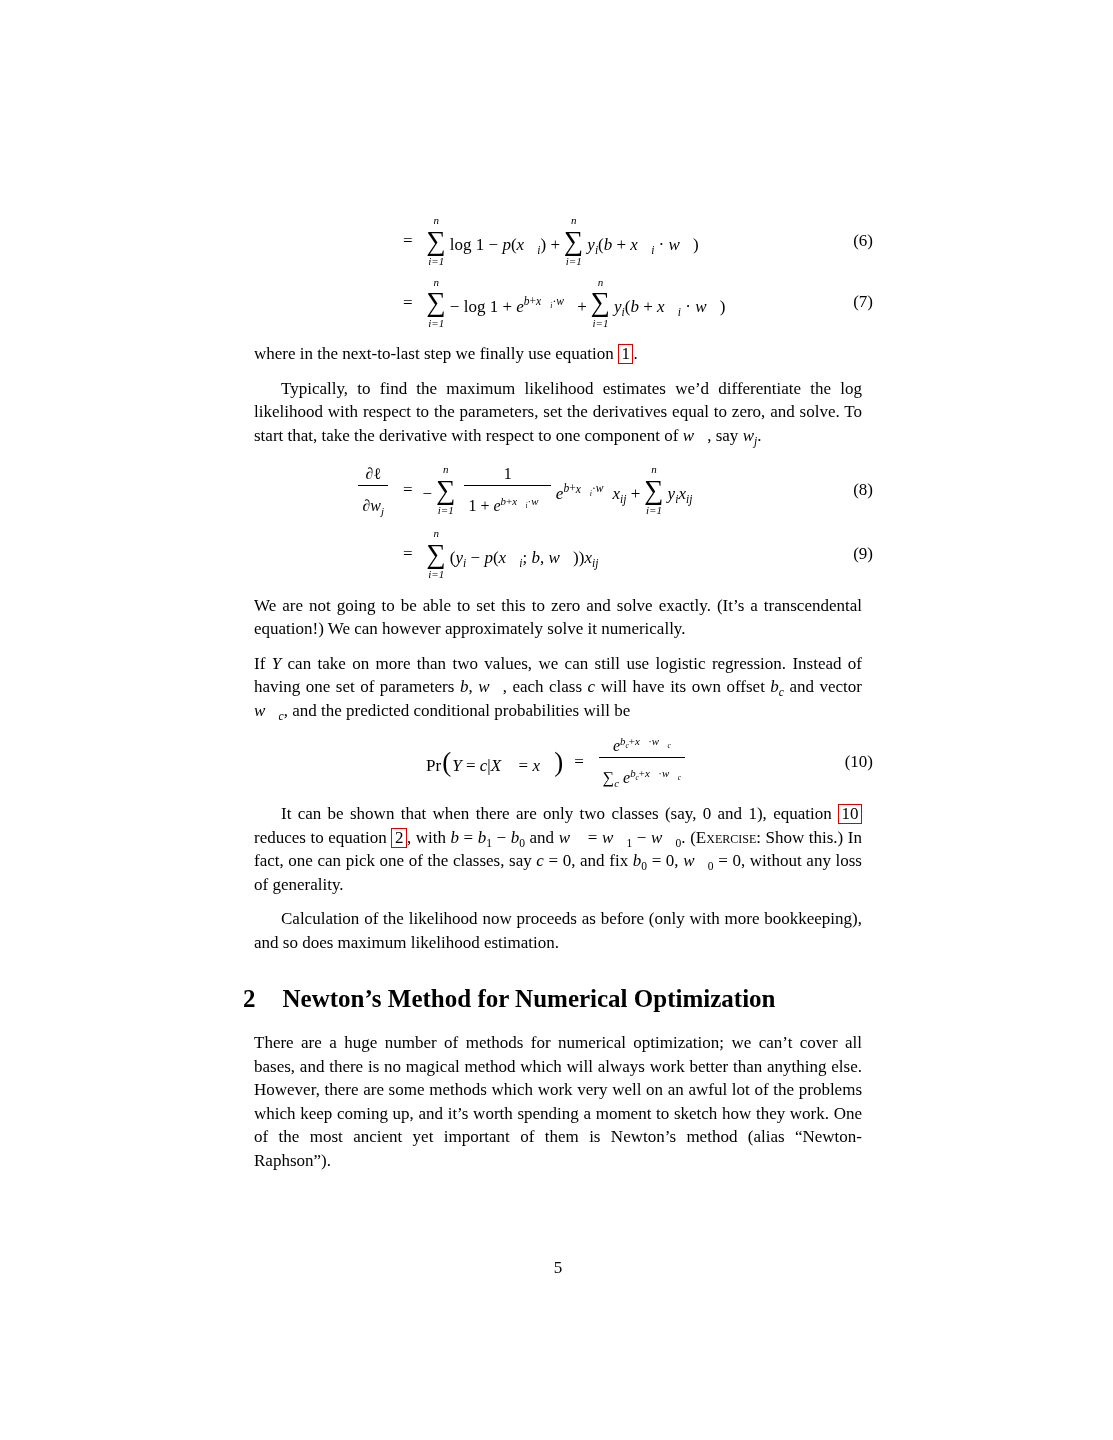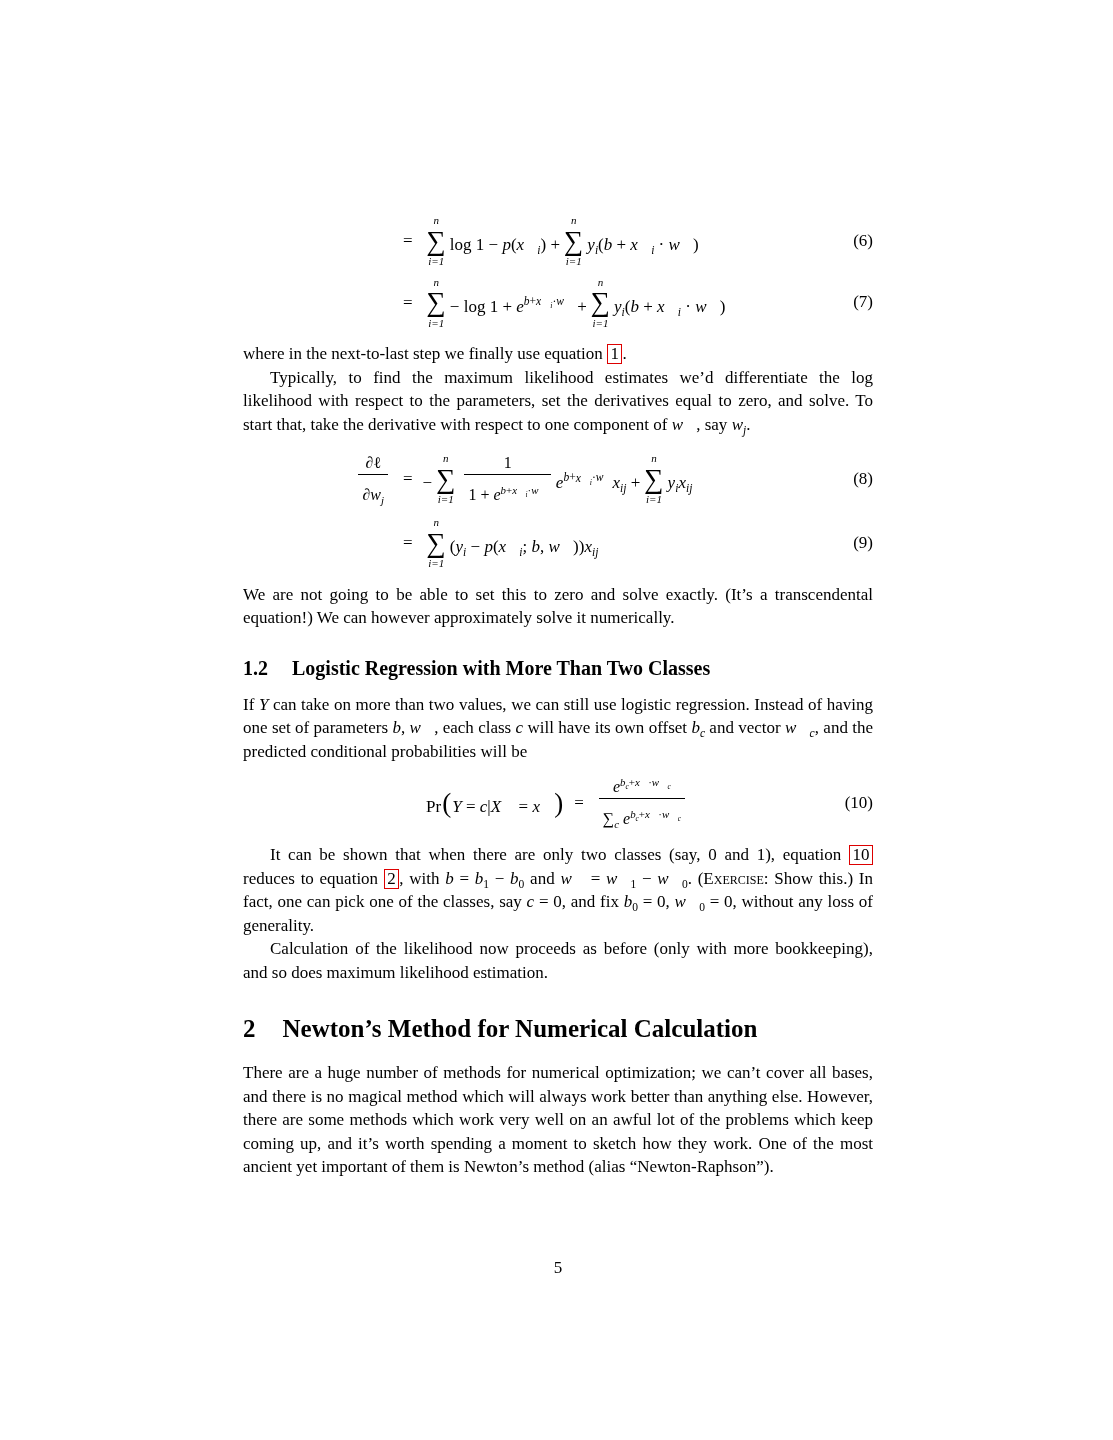--- a/index.html
+++ b/index.html
@@ -5,21 +5,21 @@
   html,body{margin:0;padding:0;background:#ffffff;}
   .page{
     position:relative;width:1113px;height:1440px;background:#ffffff;
     font-family:"Liberation Serif","DejaVu Serif",serif;color:#000;
     overflow:hidden;
   }
   .content{
     position:absolute;left:243px;top:0;width:630px;padding-top:214px;
     font-size:17px;line-height:23.5px;text-align:justify;
   }
-  p{margin:0;}
+  p{margin:11px;}
   .indent{text-indent:27px;}
   .mt{margin-top:13px;}
   i{font-style:italic;}
   sub,sup{font-size:0.68em;line-height:0;}
   .eqref{border:1px solid #dd0000;padding:0 2.5px 1px 2.5px;display:inline-block;line-height:1.0;text-indent:0;}
   .smallcaps{font-variant:small-caps;}
 
   
   .eqrow{position:relative;display:flex;align-items:center;text-align:left;text-indent:0;}
   .eq6{margin:0 0 8px 0;}
@@ -130,44 +130,41 @@
         <span class="sum-top">n</span>
         <span class="sum-sigma">∑</span>
         <span class="sum-bot">i=1</span>
       </span>
       <span class="term">(<i>y<sub>i</sub></i> − <i>p</i>(<i>x⃗<sub>i</sub></i>; <i>b</i>, <i>w⃗</i>))<i>x<sub>ij</sub></i></span>
       <span class="eqnum">(9)</span>
     </div>
 
     <p class="mt">We are not going to be able to set this to zero and solve exactly. (It’s a transcendental equation!) We can however approximately solve it numerically.</p>
 
-    <h2 class="sec-sub">
-      <span class="sec-num">1.2</span><span>Logistic Regression with More Than Two Classes</span>
-    </h2>
 
     <p>If <i>Y</i> can take on more than two values, we can still use logistic regression. Instead of having one set of parameters <i>b</i>, <i>w⃗</i>, each class <i>c</i> will have its own offset <i>b<sub>c</sub></i> and vector <i>w⃗<sub>c</sub></i>, and the predicted conditional probabilities will be</p>
 
     <div class="eqrow eq10">
       <span class="term">Pr</span>
       <span class="bigparen">(</span>
       <span class="term"><i>Y</i> = <i>c</i>|<i>X⃗</i> = <i>x⃗</i></span>
       <span class="bigparen">)</span>
       <span class="eq-sign">=</span>
       <span class="frac">
         <span class="frac-num"><i>e</i><sup><i>b<sub>c</sub></i>+<i>x⃗</i>·<i>w⃗<sub>c</sub></i></sup></span>
         <span class="frac-den">∑<sub><i>c</i></sub> <i>e</i><sup><i>b<sub>c</sub></i>+<i>x⃗</i>·<i>w⃗<sub>c</sub></i></sup></span>
       </span>
       <span class="eqnum">(10)</span>
     </div>
 
     <p class="indent">It can be shown that when there are only two classes (say, 0 and 1), equation <span class="eqref">10</span> reduces to equation <span class="eqref">2</span>, with <i>b</i> = <i>b</i><sub>1</sub> − <i>b</i><sub>0</sub> and <i>w⃗</i> = <i>w⃗</i><sub>1</sub> − <i>w⃗</i><sub>0</sub>. (<span class="smallcaps">Exercise</span>: Show this.) In fact, one can pick one of the classes, say <i>c</i> = 0, and fix <i>b</i><sub>0</sub> = 0, <i>w⃗</i><sub>0</sub> = 0, without any loss of generality.</p>
     <p class="indent">Calculation of the likelihood now proceeds as before (only with more bookkeeping), and so does maximum likelihood estimation.</p>
 
     <h1 class="sec-main">
-      <span class="sec-num">2</span><span>Newton’s Method for Numerical Calculation</span>
+      <span class="sec-num">2</span><span>Newton’s Method for Numerical Optimization</span>
     </h1>
 
     <p>There are a huge number of methods for numerical optimization; we can’t cover all bases, and there is no magical method which will always work better than anything else. However, there are some methods which work very well on an awful lot of the problems which keep coming up, and it’s worth spending a moment to sketch how they work. One of the most ancient yet important of them is Newton’s method (alias “Newton-Raphson”).</p>
 
   </div>
 
   <div class="page-num">5</div>
 </div>
 
 </body></html>

